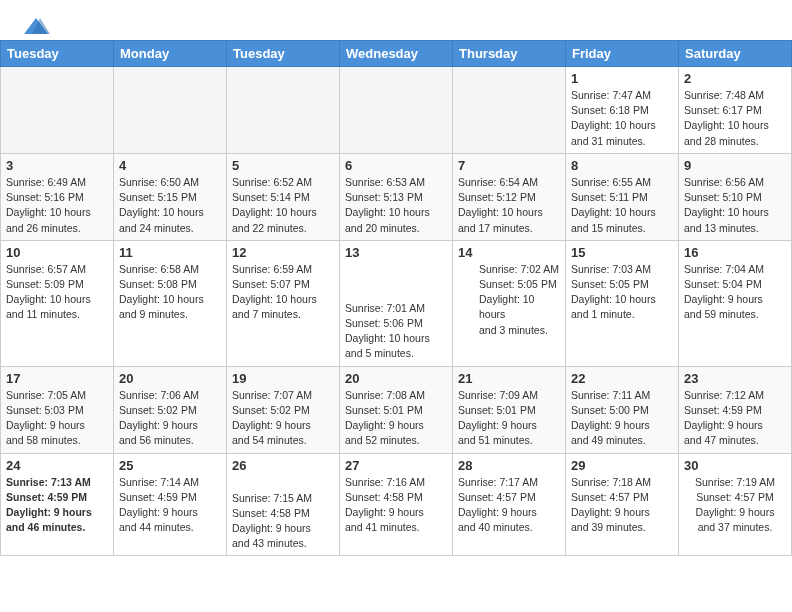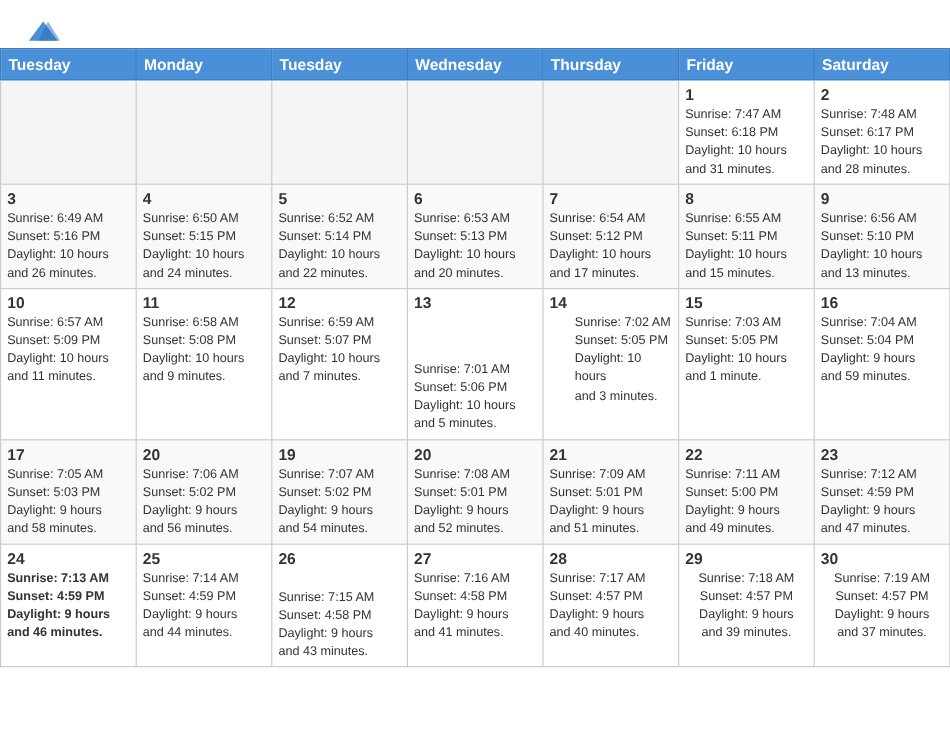--- a/index.html
+++ b/index.html
@@ -328,21 +328,21 @@
         </td>
         <td>
           <span class="day-num">28</span>
           <div class="day-info" style="white-space: pre-line;">Sunrise: 7:17 AM
 Sunset: 4:57 PM
 Daylight: 9 hours
 and 40 minutes.</div>
         </td>
         <td>
           <span class="day-num">29</span>
-          <div class="day-info" style="white-space: pre-line; text-align: center;">Sunrise: 7:18 AM
+          <div class="day-info" style="white-space: pre-line;">Sunrise: 7:18 AM
 Sunset: 4:57 PM
 Daylight: 9 hours
 and 39 minutes.</div>
         </td>
         <td>
           <span class="day-num">30</span>
           <div class="day-info" style="white-space: pre-line; text-align: center;">Sunrise: 7:19 AM
 Sunset: 4:57 PM
 Daylight: 9 hours
 and 37 minutes.</div>

